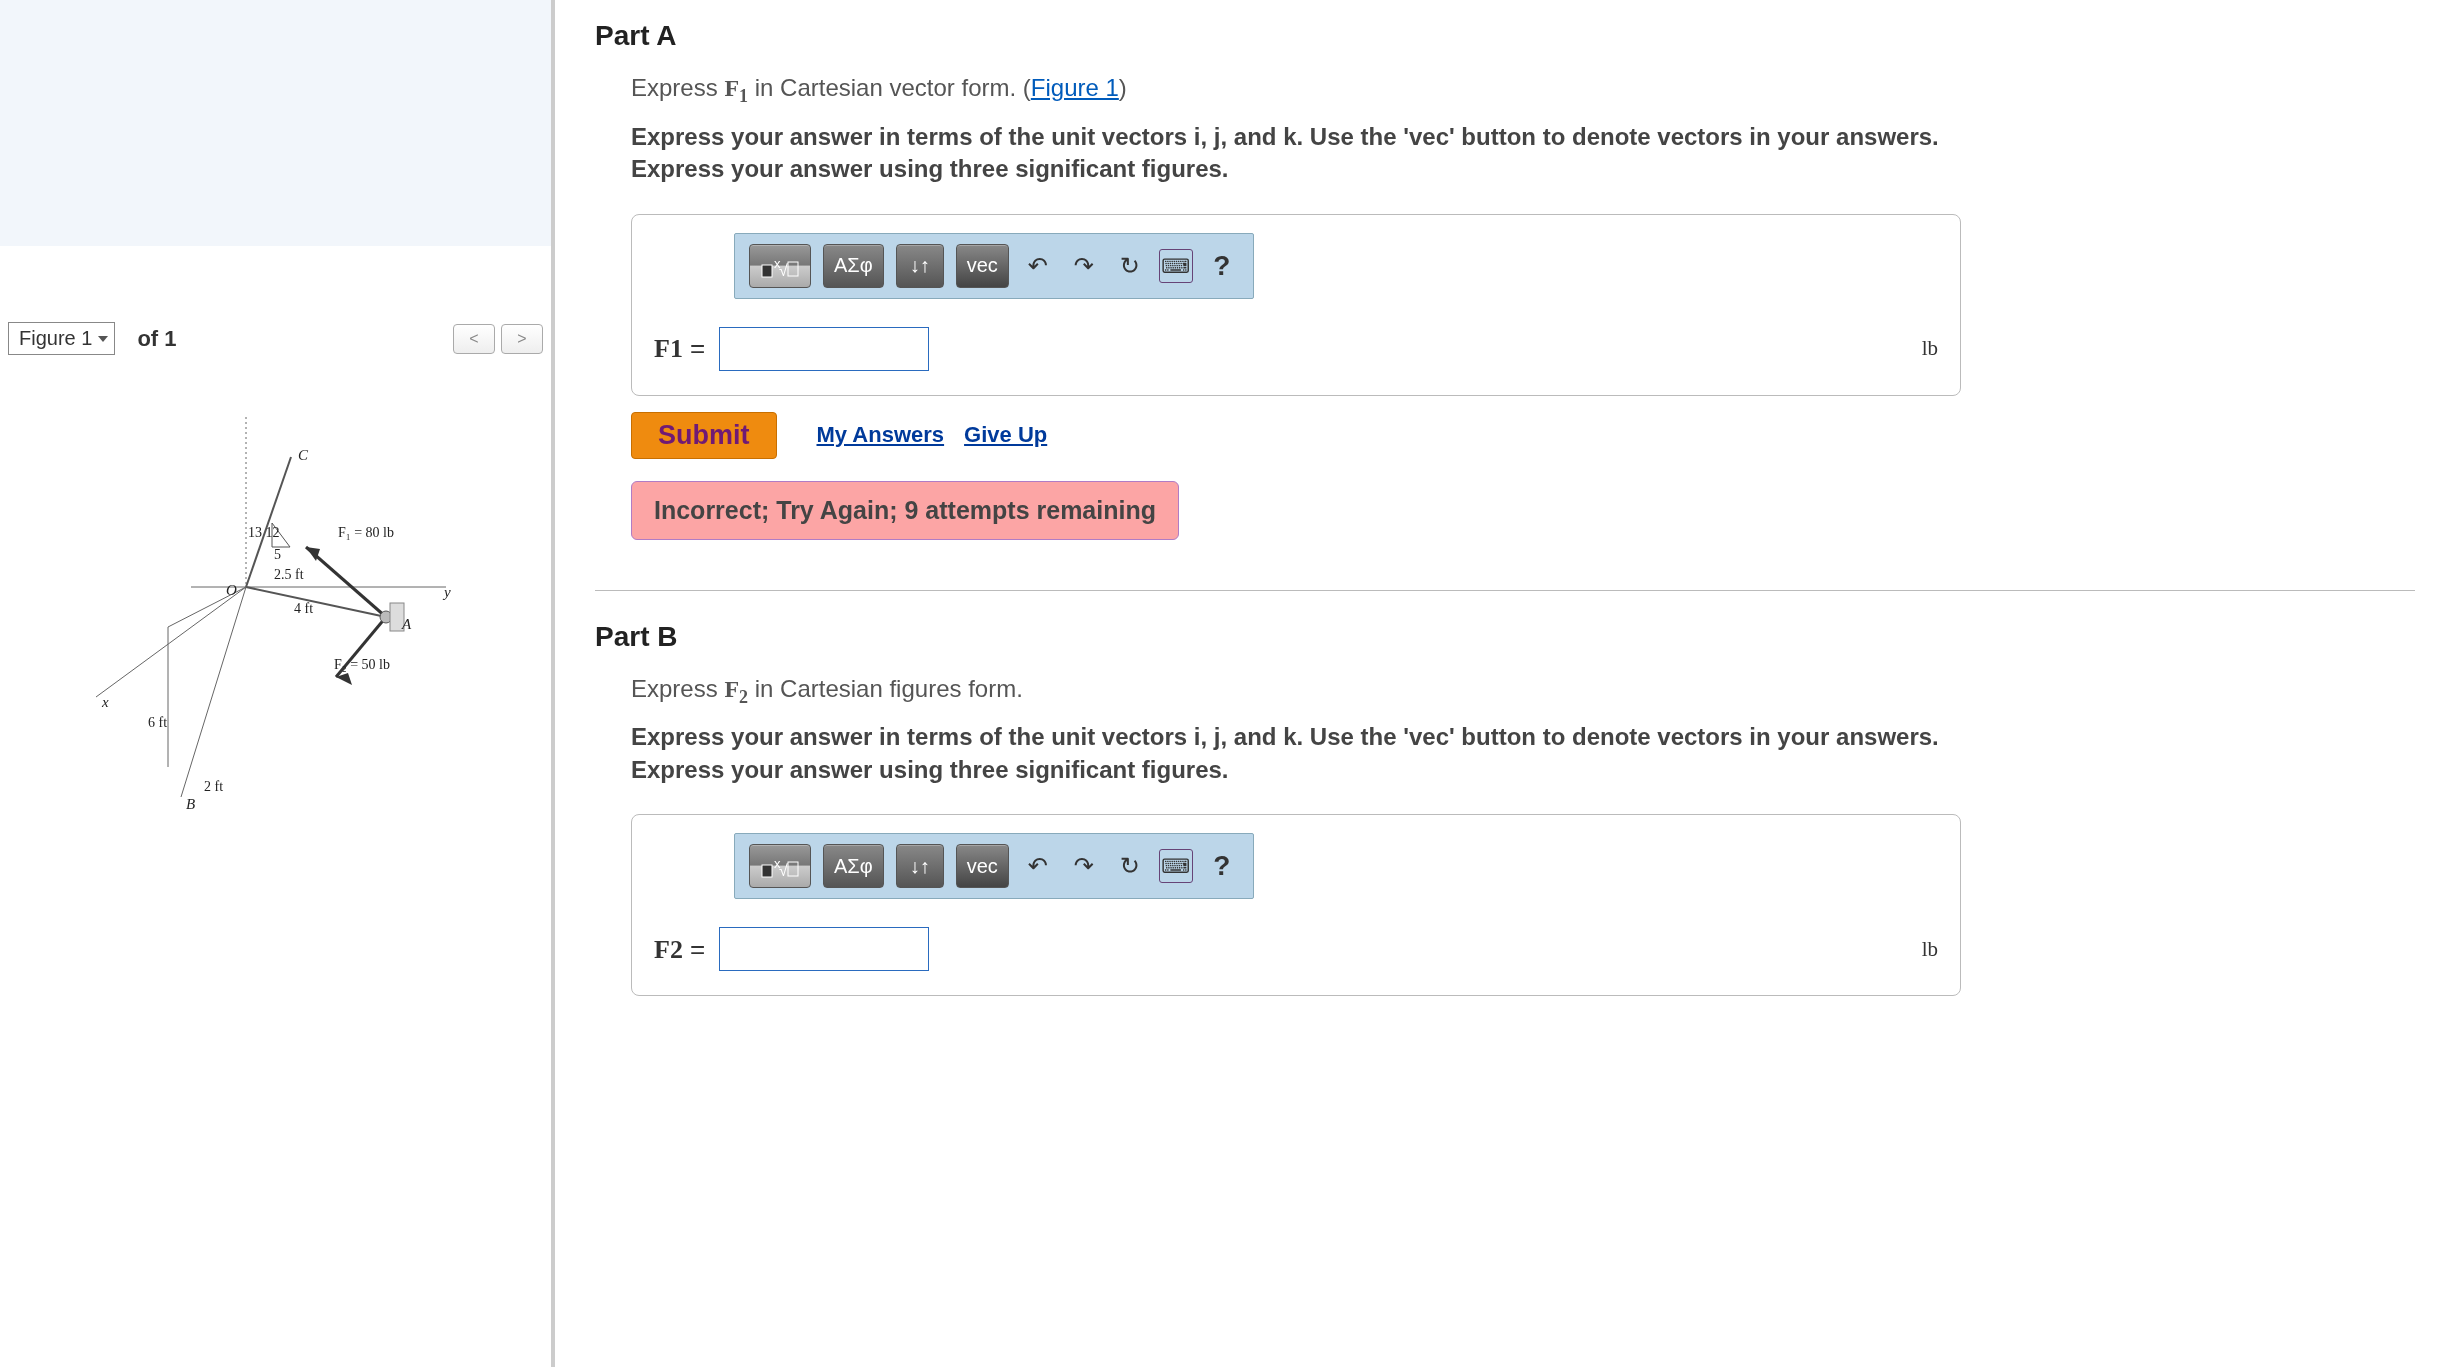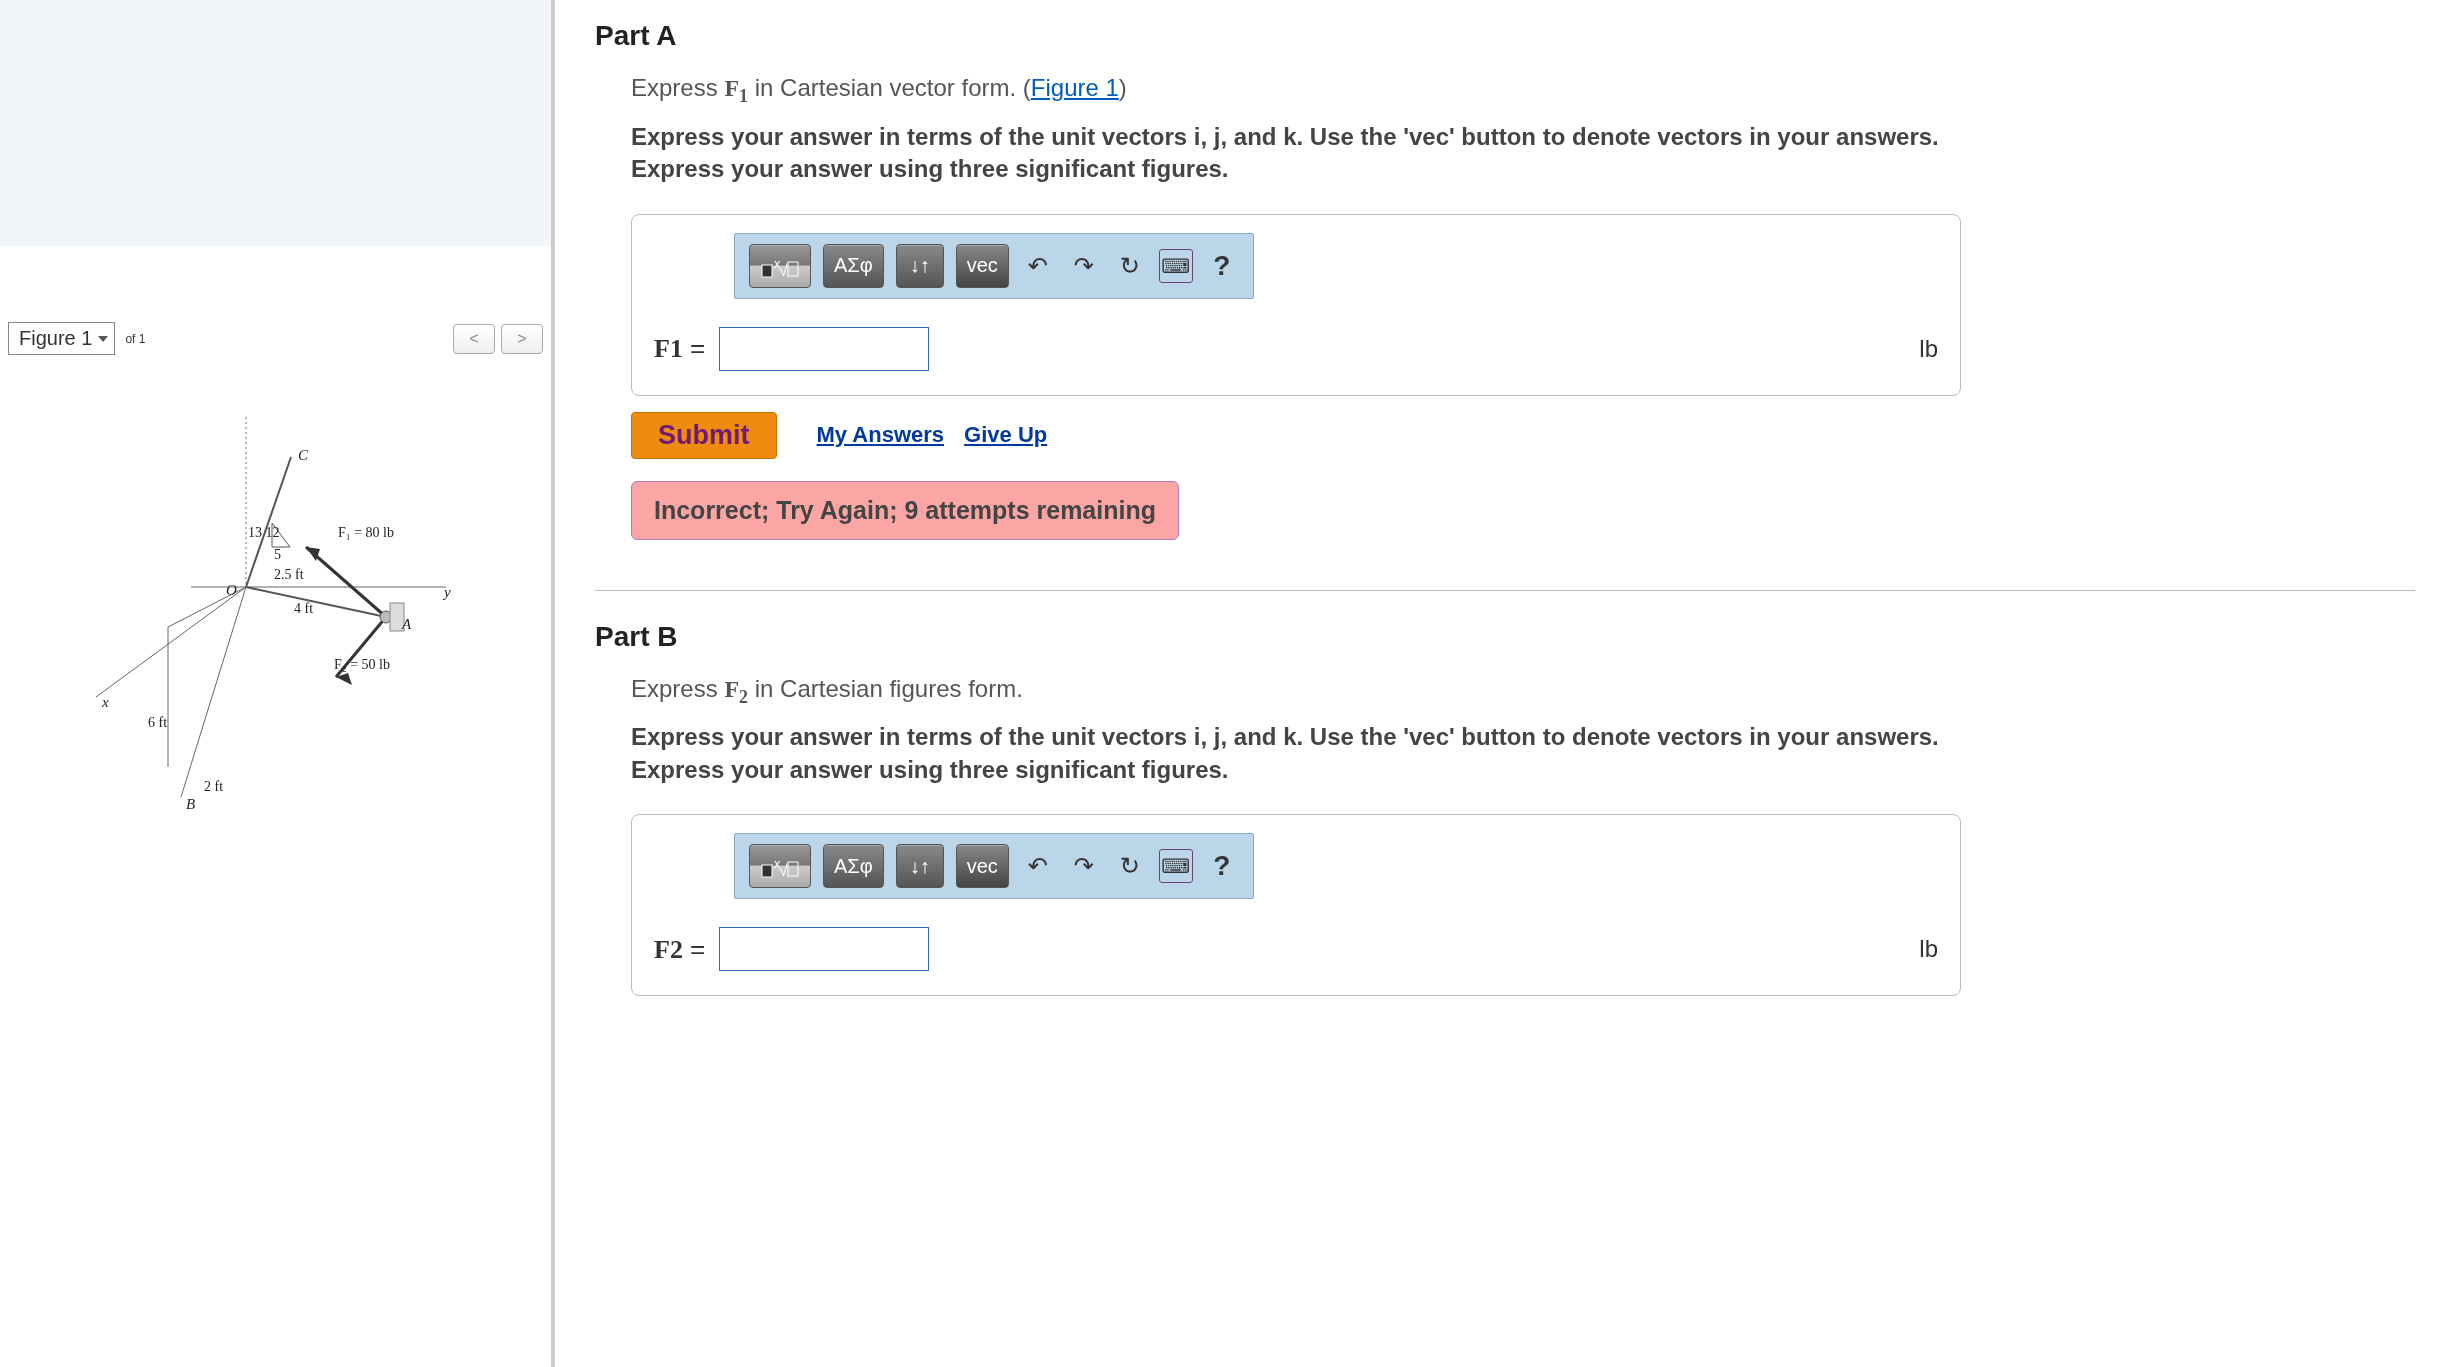--- a/index.html
+++ b/index.html
@@ -38,21 +38,21 @@
   }
   .figure-select::after {
     content: "";
     position: absolute;
     right: 6px; top: 50%;
     transform: translateY(-50%);
     border-left: 5px solid transparent;
     border-right: 5px solid transparent;
     border-top: 6px solid #555;
   }
-  .of-text { font-size: 12px; margin-left: 4px; }
+  .of-text { font-size: 22px; margin-left: 16px; font-weight: bold; }
   .nav-spacer { flex: 1; }
   .nav-btn {
     border: 1px solid #aaa;
     background: linear-gradient(#fff,#eee);
     width: 42px; height: 30px;
     border-radius: 4px;
     color: #888;
     font-size: 16px;
     display: inline-flex;
     align-items: center; justify-content: center;
@@ -152,22 +152,22 @@
   .answer-label { font-family: 'Times New Roman', serif; font-weight: bold; }
   .answer-input {
     border: 1.5px solid #2a6bbf;
     height: 44px;
     width: 210px;
     font-size: 22px;
     padding: 4px 8px;
   }
   .answer-unit {
     margin-left: auto;
-    font-family: Liberation Sans, sans-serif;
-    font-size: 24px;
+    font-family: Liberation Serif, serif;
+    font-size: 21px;
   }
   .action-row {
     display: flex;
     align-items: center;
     gap: 40px;
     margin-bottom: 22px;
   }
   .submit-btn {
     background: #ef8b0f;
     border: 1px solid #c86f00;

